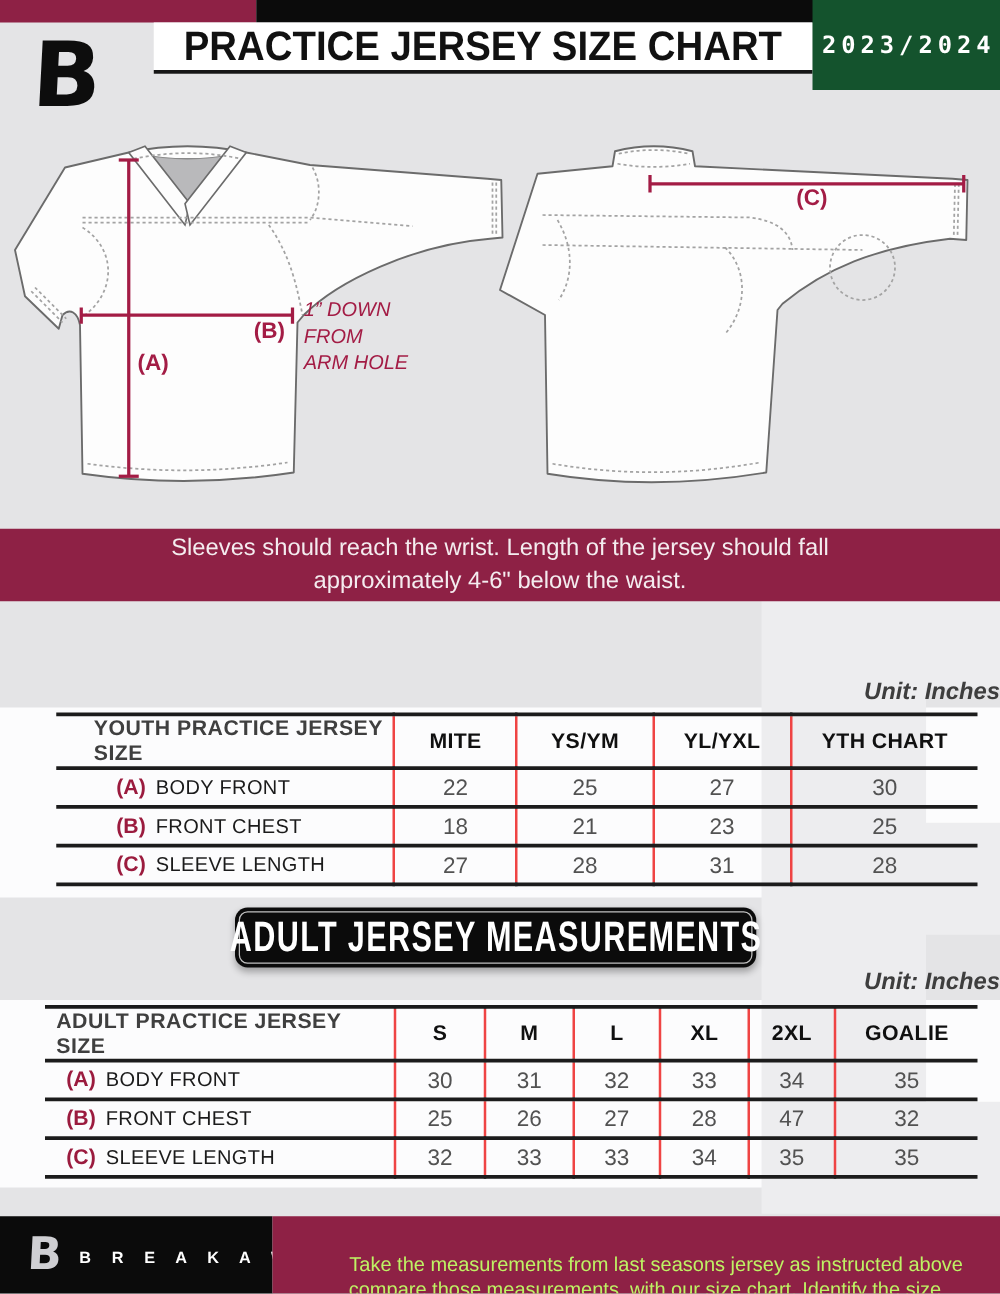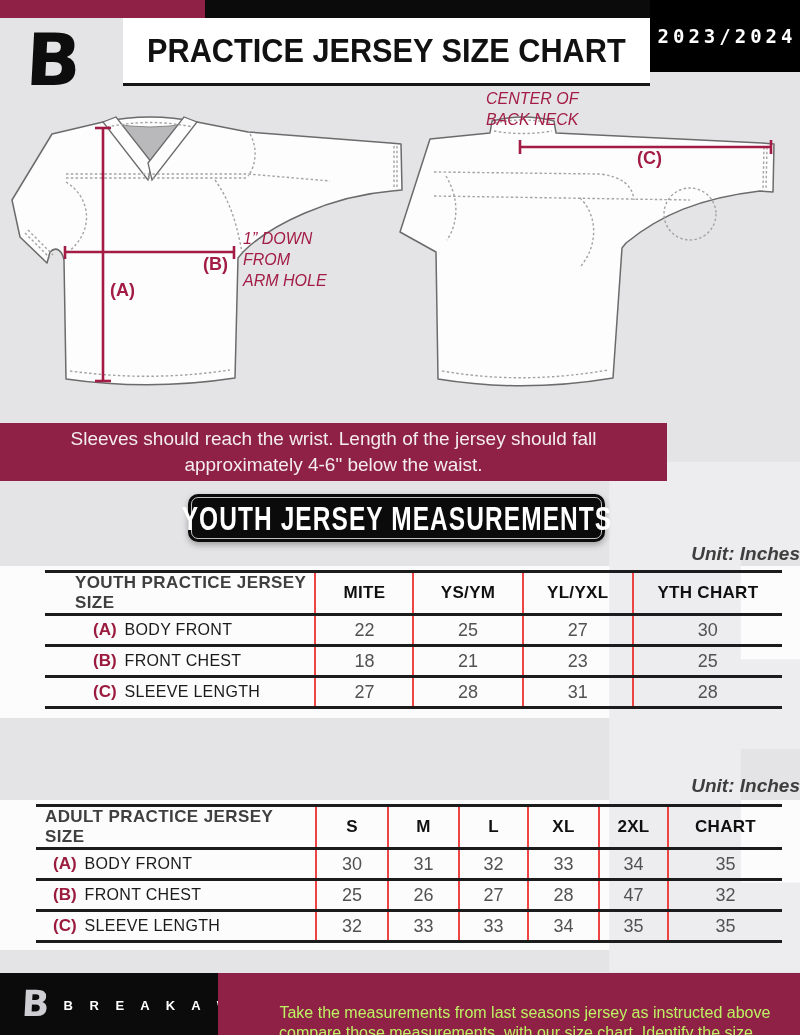--- a/index.html
+++ b/index.html
@@ -8,48 +8,48 @@
     position:relative; width:800px; height:1035px; overflow:hidden;
     background:#e4e4e6; font-family:"Liberation Sans", sans-serif;
     margin:0 auto;
   }
   .abs { position:absolute; }
 
   
   .stripe-maroon { left:0; top:0; width:205px; height:18px; background:#8e2145; z-index:2; }
   .stripe-black  { left:205px; top:0; width:595px; height:18px; background:#0b0b0b; z-index:2; }
   .title-bar {
-    left:123px; top:18px; width:527px; height:68px; background:#ffffff;
+    left:123px; top:18px; width:527px; height:41px; background:#ffffff;
     border-bottom:3px solid #161616; z-index:3;
     display:flex; align-items:center; justify-content:center;
   }
   .title-bar .t {
     font-size:33px; font-weight:bold; color:#111; letter-spacing:0px;
     transform:scaleX(.93); display:inline-block; white-space:nowrap;
   }
   .year-box {
-    left:650px; top:0; width:150px; height:72px; background:#000000; z-index:4;
+    left:650px; top:0; width:150px; height:72px; background:#14532d; z-index:4;
     display:flex; align-items:center; justify-content:center;
     color:#fff; font-family:"DejaVu Sans Mono", monospace; font-weight:bold;
     font-size:19px; letter-spacing:4px; padding-left:4px;
   }
   .logo-header {
     left:26px; top:20px; width:80px; height:84px; z-index:3;
     font-family:"DejaVu Sans", sans-serif; font-weight:bold; font-size:72px;
     color:#0d0d0d; line-height:80px; transform:skewX(-3deg);
   }
 
   
   .diagram-svg { left:0; top:72px; z-index:2; }
   .measure-note { color:#a31c45; font-style:italic; font-size:16px; line-height:21px; white-space:pre-line; z-index:3; }
   .measure-tag  { color:#a31c45; font-weight:bold; font-size:18px; z-index:3; }
 
   
   .banner {
-    left:0; top:423px; width:667px; height:58px; background:#8e2145; z-index:3;
+    left:0; top:423px; width:800px; height:58px; background:#8e2145; z-index:3;
     display:flex; align-items:center; justify-content:center; text-align:center;
     color:#f4ecef; font-size:19px; line-height:26px; white-space:pre-line;
   }
 
   
   .band { left:0; width:800px; background:#fcfcfd; z-index:1; }
   .band-youth { top:566px; height:152px; }
   .band-adult { top:800px; height:150px; }
   .watermark {
     left:545px; top:380px; z-index:1; font-family:"DejaVu Sans", sans-serif;
@@ -193,37 +193,32 @@
       <path d="M764 147 L763 189"></path>
       <path d="M767 147 L766 189"></path>
     </g>
     <g stroke="#a31c45" stroke-width="2.6" fill="none">
       <path d="M520 147 L771 147"></path>
         <path d="M520 140 L520 154"></path>
         <path d="M771 140 L771 154"></path>
     </g>
   </svg>
 
-  <div class="abs measure-note" style="left:486px; top:88px;">CENTER OF
-BACK NECK</div>
   <div class="abs measure-tag" style="left:637px; top:148px;">(C)</div>
   <div class="abs measure-tag" style="left:203px; top:254px;">(B)</div>
-  <div class="abs measure-note" style="left:243px; top:228px;">1” DOWN
+  <div class="abs measure-note" style="left:243px; top:238px;">1” DOWN
 FROM
 ARM HOLE</div>
   <div class="abs measure-tag" style="left:110px; top:280px;">(A)</div>
 
   <div class="abs banner">
     <span>Sleeves should reach the wrist. Length of the jersey should fall
 approximately 4-6" below the waist.</span>
   </div>
 
-  <div class="abs pill pill-youth">
-    <span class="t">YOUTH JERSEY MEASUREMENTS</span>
-  </div>
   <div class="abs unit unit-youth">Unit: Inches</div>
 
   <table class="size-table tbl-youth">
     <colgroup>
         <col style="width:270px">
         <col style="width:98px">
         <col style="width:109px">
         <col style="width:110px">
         <col style="width:149px">
       </colgroup>
@@ -252,41 +247,44 @@
     <tr class="row">
       <td><span class="row-letter">(C)</span><span class="row-label">SLEEVE LENGTH</span></td>
       <td class="cell-val">27</td>
       <td class="cell-val">28</td>
       <td class="cell-val">31</td>
       <td class="cell-val">28</td>
     </tr>
   </tbody>
     </table>
 
+  <div class="abs pill pill-adult">
+    <span class="t">ADULT JERSEY MEASUREMENTS</span>
+  </div>
   <div class="abs unit unit-adult">Unit: Inches</div>
 
   <table class="size-table tbl-adult">
     <colgroup>
         <col style="width:280px">
         <col style="width:72px">
         <col style="width:71px">
         <col style="width:69px">
         <col style="width:71px">
         <col style="width:69px">
         <col style="width:114px">
       </colgroup>
     <tbody>
         <tr class="hdr">
       <th class="size-label">ADULT PRACTICE JERSEY SIZE</th>
       <th class="col-head">S</th>
       <th class="col-head">M</th>
       <th class="col-head">L</th>
       <th class="col-head">XL</th>
       <th class="col-head">2XL</th>
-      <th class="col-head">CHART</th>
+      <th class="col-head">GOALIE</th>
     </tr>
     <tr class="row">
       <td><span class="row-letter">(A)</span><span class="row-label">BODY FRONT</span></td>
       <td class="cell-val">30</td>
       <td class="cell-val">31</td>
       <td class="cell-val">32</td>
       <td class="cell-val">33</td>
       <td class="cell-val">34</td>
       <td class="cell-val">35</td>
     </tr>

